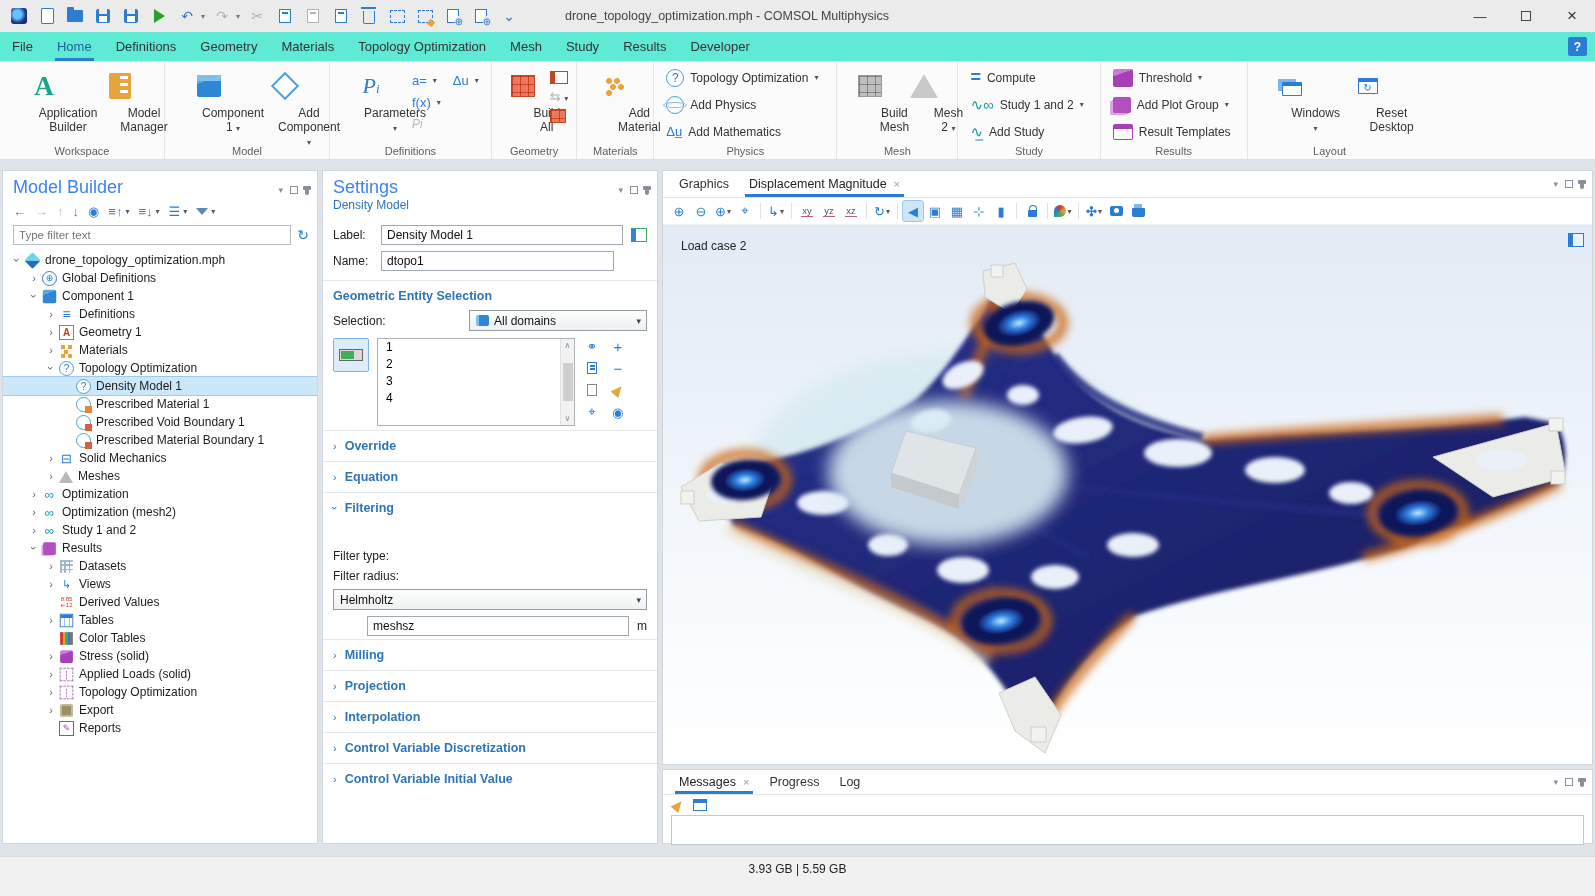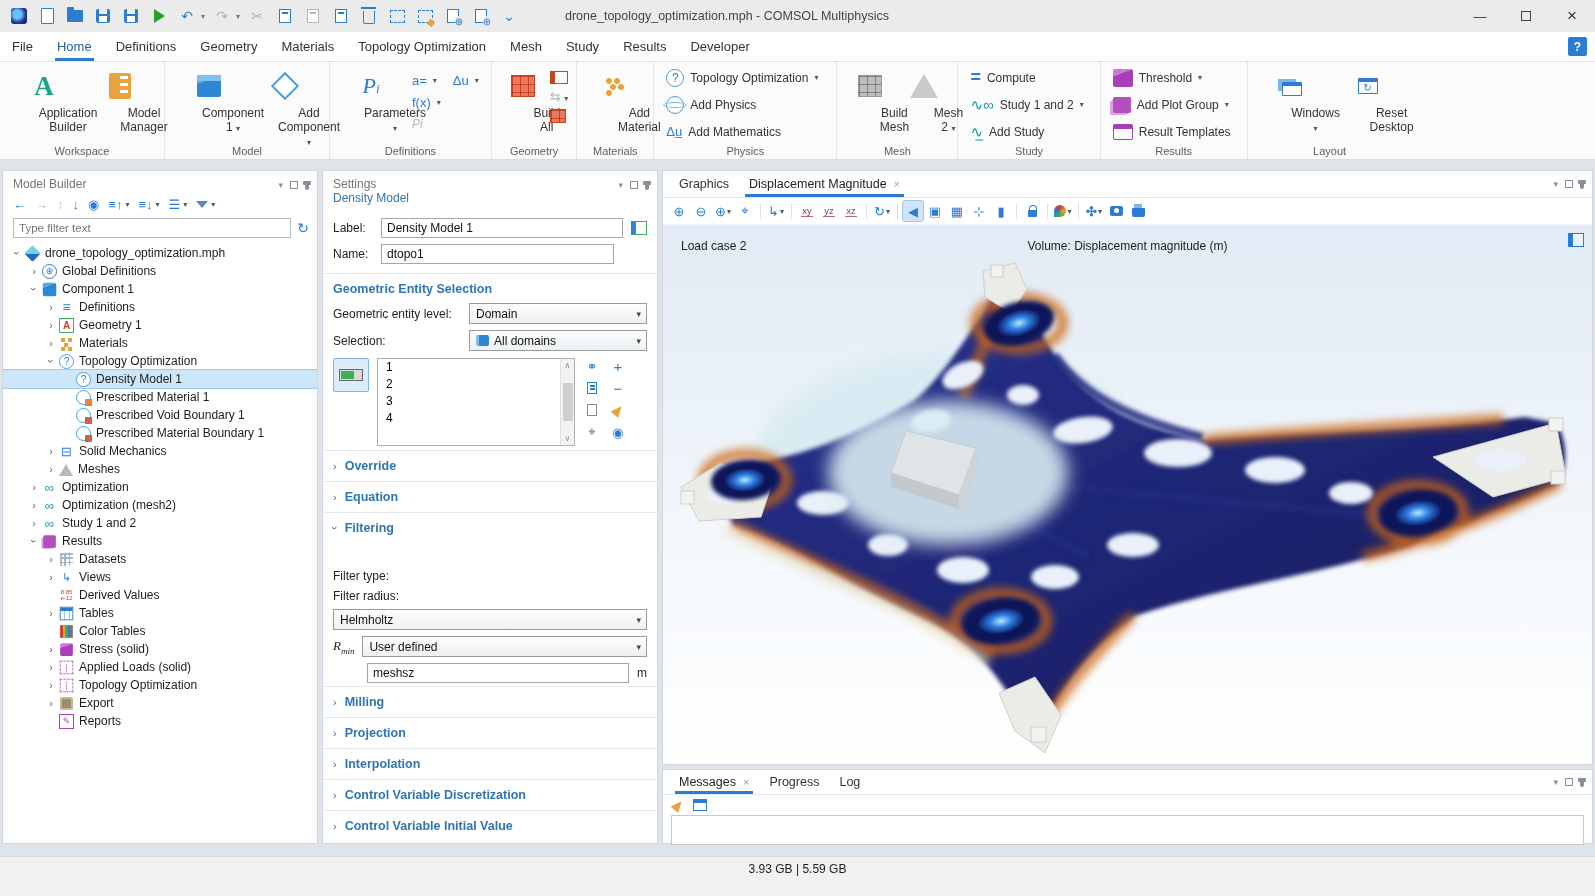--- a/index.html
+++ b/index.html
@@ -30,21 +30,21 @@
   .ic-rect2::before { content:""; position:absolute; left:2px; top:2px; right:2px; height:2px; background:#2b7cd3; }
   .ic-rect2.gray { border-color:#b5b5b5; } .ic-rect2.gray::before { background:#b5b5b5; }
   .ic-trash { width:12px; height:13px; border:1.5px solid #2b7cd3; border-top:none; border-radius:0 0 2px 2px; position:relative; margin-top:3px; }
   .ic-trash::before { content:""; position:absolute; left:-3px; top:-4px; width:15px; height:2px; background:#2b7cd3; }
   .ic-dash { width:15px; height:13px; border:1.5px dashed #2b7cd3; background:transparent; }
   .ic-dash.br::after { content:""; position:absolute; width:6px; height:6px; right:2px; bottom:1px; background:#e8a33d; transform:rotate(35deg); }
   .ic-findoc { width:12px; height:14px; border:1.5px solid #2b7cd3; background:#fff; position:relative; }
   .ic-findoc::after { content:"⊕"; position:absolute; right:-5px; bottom:-5px; font-size:10px; color:#2b7cd3; background:#ebebeb; border-radius:50%; }
 
   
-  #tabrow { position:absolute; left:0; top:32px; width:1595px; height:30px; background:#ffffff; display:flex; align-items:stretch; border-bottom:1px solid #e4e4e4; }
+  #tabrow { position:absolute; left:0; top:32px; width:1595px; height:30px; background:#5eead4; display:flex; align-items:stretch; border-bottom:1px solid #e4e4e4; }
   .mtab { padding:0 12px; display:flex; align-items:center; font-size:13px; color:#333; position:relative; }
   .mtab.active { color:#1f5f9e; }
   .mtab.active::after { content:""; position:absolute; left:10px; right:10px; bottom:0; height:3px; background:#2b7cd3; }
   #help-btn { position:absolute; right:8px; top:37px; width:19px; height:19px; background:#2b7cd3; color:#fff; font-size:12px; font-weight:bold; display:flex; align-items:center; justify-content:center; border-radius:2px; }
 
   
   #ribbon { position:absolute; left:0; top:62px; width:1595px; height:98px; background:#fbfbfb; border-bottom:1px solid #d9dee4; display:flex; }
   .rgroup { position:relative; border-right:1px solid #e5e5e5; padding:4px 8px 16px 8px; display:flex; gap:4px; align-items:flex-start; }
   .rglabel { position:absolute; bottom:2px; left:0; right:0; text-align:center; font-size:11px; color:#5e5e5e; }
   .bigbtn { width:72px; display:flex; flex-direction:column; align-items:center; padding-top:4px; }
@@ -80,21 +80,21 @@
   .ri-pwin { width:20px; height:16px; border:1.5px solid #a93fb8; border-top:5px solid #a93fb8; border-radius:2px; }
   .ri-win { width:20px; height:14px; border:1.5px solid #2b7cd3; border-top:4px solid #2b7cd3; border-radius:1px; background:#fff; box-shadow:-5px -4px 0 -1px #7fb6e6; margin-top:6px; }
   .ri-reset { width:20px; height:16px; border:1.5px solid #2b7cd3; border-top:4px solid #2b7cd3; border-radius:1px; color:#2b7cd3; font-size:10px; display:flex; align-items:center; justify-content:center; }
   .ri-impwin { width:18px; height:13px; border:1.5px solid #c0471f; border-left:5px solid #c0471f; }
   .ri-sync { color:#b5b5b5; font-size:13px; }
 
   
   #workspace { position:absolute; left:0; top:160px; width:1595px; height:696px; background:#dfe4ea; }
   .panel { position:absolute; background:#fff; border:1px solid #cfd6dd; }
   .phead { display:flex; align-items:baseline; padding:6px 8px 0 10px; }
-  .ptitle { color:#737373; font-size:12px; }
+  .ptitle { color:#3b82f6; font-size:18px; }
   .pctrl { margin-left:auto; display:flex; gap:7px; align-items:center; color:#8a9099; font-size:9px; }
   .pin { width:4px; height:9px; background:#8a9099; border-radius:2px; position:relative; display:inline-block; }
   .pin::before { content:""; position:absolute; left:-2px; top:0; width:8px; height:4px; background:#8a9099; border-radius:1px; }
 
   
   #model-builder { left:2px; top:10px; width:316px; height:674px; }
   #mb-toolbar { display:flex; align-items:center; gap:9px; padding:6px 8px 4px 10px; color:#2b7cd3; font-size:13px; }
   #mb-toolbar .dis { color:#b9b9b9; }
   #mb-toolbar .tcaret { font-size:8px; color:#555; margin-left:-6px; }
   .funnel { width:0; height:0; border-left:6px solid transparent; border-right:6px solid transparent; border-top:7px solid #5b8ab5; display:inline-block; }
@@ -628,26 +628,20 @@
       <input class="sinput" style="flex: 1 1 0%;" value="Density Model 1">
       <span style="width:16px;height:14px;border:1.5px solid #3fae58;border-left:5px solid #2e86d6;"></span>
     </div>
     <div class="srow">
       <span style="width:40px;">Name:</span>
       <input class="sinput" style="flex: 1 1 0%; margin-right: 33px;" value="dtopo1">
     </div>
 
     <div class="sheading">Geometric Entity Selection</div>
     <div class="srow">
-      <span style="width:128px;">Geometric entity level:</span>
-      <span class="dropdown" style="flex:1;">
-          <span>Domain</span>
-        </span>
-    </div>
-    <div class="srow">
       <span style="width:128px;">Selection:</span>
       <span class="dropdown" style="flex:1;">
           <span class="dom-ic"></span>
           <span>All domains</span>
         </span>
     </div>
 
     <div id="sel-area">
       <span id="active-toggle">
           <span class="sw"></span>
@@ -702,26 +696,20 @@
         <span>Filter type:</span>
       </div>
     <div class="srow">
         <span>Filter radius:</span>
       </div>
     <div class="srow">
         <span class="dropdown" style="flex:1;">
           <span>Helmholtz</span>
         </span>
       </div>
-    <div class="srow">
-      <span class="rmin"><span>R</span><sub>min</sub></span>
-      <span class="dropdown" style="flex:1;">
-          <span>User defined</span>
-        </span>
-    </div>
     <div class="srow" style="padding-left:44px;">
       <input class="sinput" style="flex: 1 1 0%;" value="meshsz">
       <span>m</span>
     </div>
 
     <div class="collapse-row">
         <span class="cchev">›</span>
         <span>Milling</span>
       </div>
     <div class="collapse-row">
@@ -823,21 +811,20 @@
         </span>
         <span class="gi">
           <span class="cam-ic"></span>
         </span>
         <span class="gi">
           <span class="prn-ic"></span>
         </span>
       </div>
     <div id="viewport">
       <div id="anno-left">Load case 2</div>
-      <div id="anno-center">Volume: Displacement magnitude (m)</div>
       <div id="plot-tools"></div>
 
       <svg width="931" height="541" viewBox="0 0 931 541" style="position:absolute;left:0;top:0;">
         <defs>
           <linearGradient id="navy" x1="0" y1="0" x2="1" y2="1">
             <stop offset="0" stop-color="#2b3494"></stop>
               <stop offset="1" stop-color="#131a57"></stop>
           </linearGradient>
           <radialGradient id="rotor" cx="0.5" cy="0.5" r="0.5">
             <stop offset="0" stop-color="#b7e6fb"></stop>

